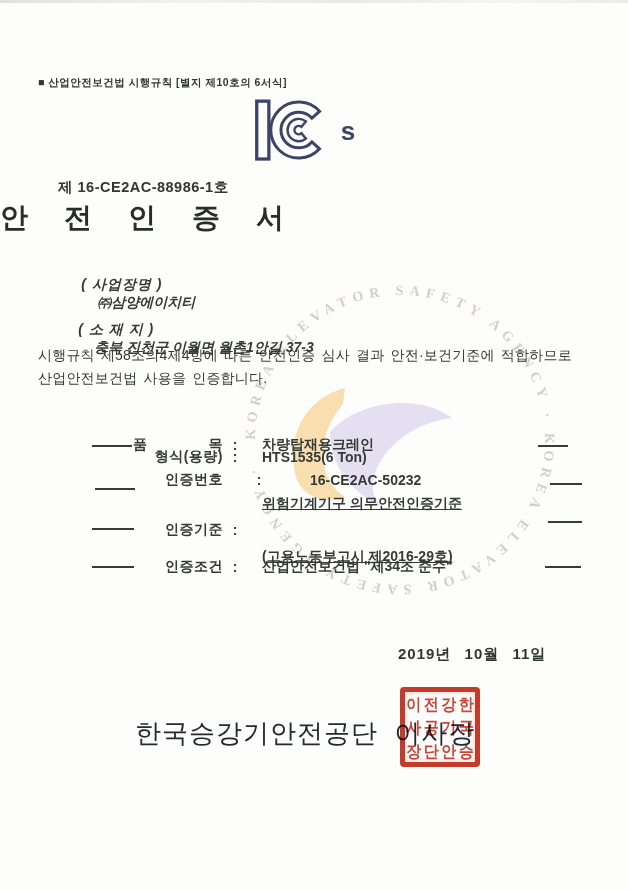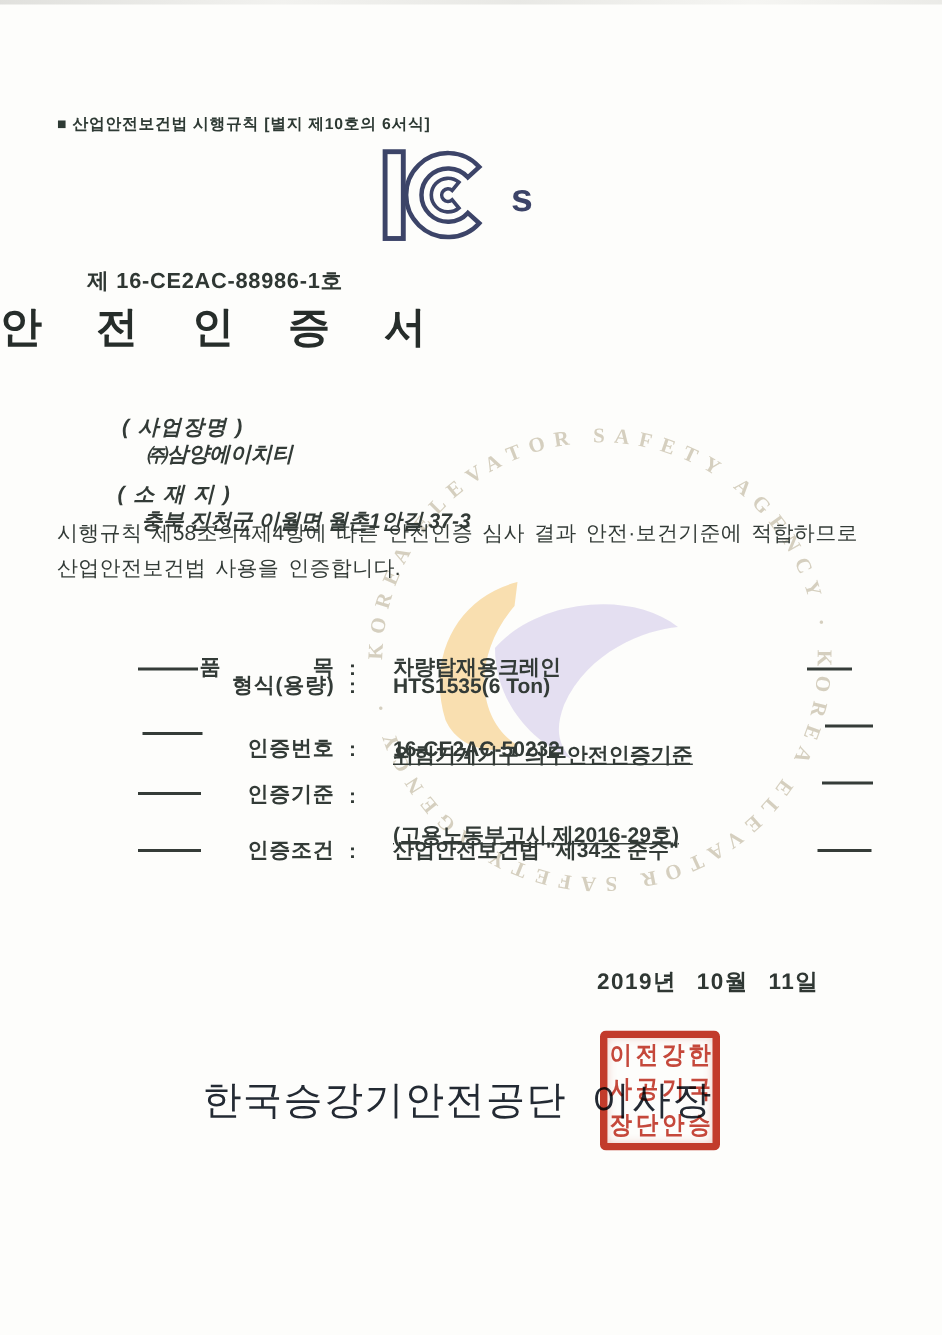--- a/index.html
+++ b/index.html
@@ -67,21 +67,21 @@
     position: absolute; left: 133px; display: flex; align-items: center;
     font-size: 14px; font-weight: 600; color: #333b37;
   }
   .flabel { width: 90px; text-align: right; white-space: pre; letter-spacing: .5px; }
   .flabel.spread { text-align: justify; text-align-last: justify; }
   .fcolon { width: 10px; margin-left: 7px; text-align: center; }
   .fvalue { margin-left: 22px; white-space: pre; }
   .fvalue .vline { line-height: 21px; text-decoration: underline; }
   .frow-product   { top: 436px; }
   .frow-model     { top: 448px; }
-  .frow-certno    { top: 490px; }
+  .frow-certno    { top: 471px; gap: 24px; }
   .frow-standard  { top: 508px; height: 44px; }
   .frow-condition { top: 558px; }
 
   .rule { position: absolute; height: 2px; background: #353c38; }
   .r1l { left: 92px;  top: 445px; width: 40px; }
   .r1r { left: 538px; top: 445px; width: 30px; }
   .r2l { left: 95px;  top: 488px; width: 40px; }
   .r2r { left: 550px; top: 483px; width: 32px; }
   .r3l { left: 92px;  top: 528px; width: 42px; }
   .r3r { left: 548px; top: 521px; width: 34px; }

